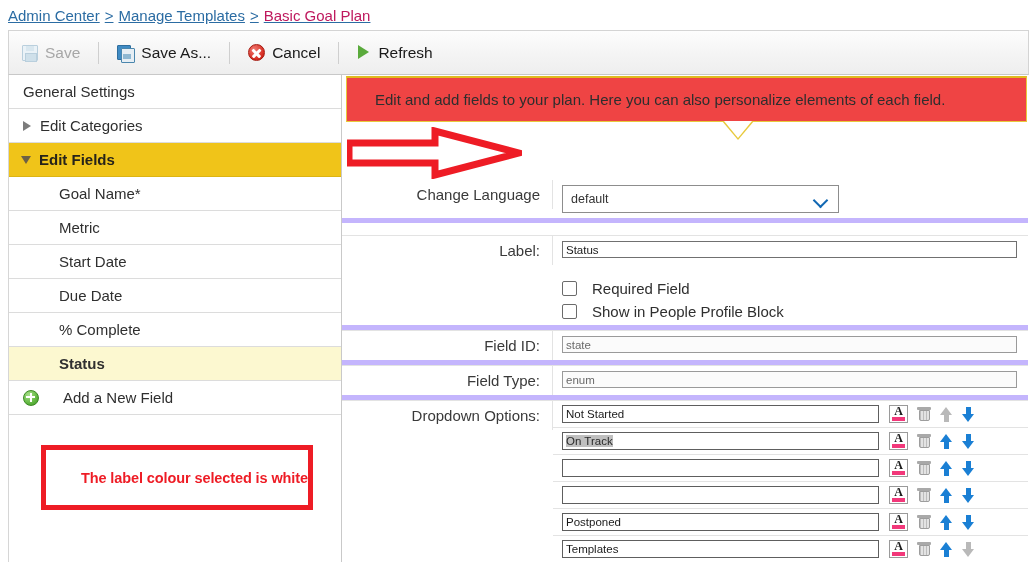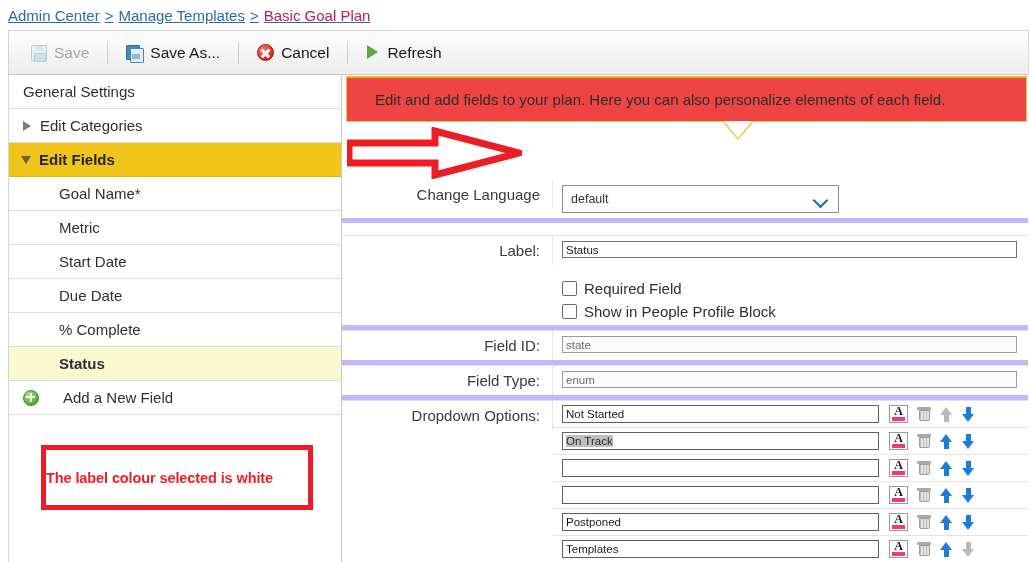--- a/index.html
+++ b/index.html
@@ -37,21 +37,21 @@
     left: 8px;
     top: 30px;
     width: 1021px;
     height: 45px;
     box-sizing: border-box;
     border: 1px solid #d4d4d4;
     border-bottom: 1px solid #c8c8c8;
     background: linear-gradient(to bottom, #fdfdfd 0%, #f4f4f4 55%, #eeeeee 100%);
     display: flex;
     align-items: center;
-    padding-left: 18px;
+    padding-left: 9px;
   }
   .tb-item {
     display: flex;
     align-items: center;
     gap: 7px;
     font-size: 15.5px;
     color: #1a1a1a;
     padding: 2px 4px;
     white-space: nowrap;
   }
@@ -188,21 +188,21 @@
   .ico-plus .ph { left: 3px; top: 6.6px; width: 9px; height: 2.4px; }
 
   .annot-box {
     margin: 30px 0 0 32px;
     width: 272px;
     height: 65px;
     box-sizing: border-box;
     border: 5px solid #ee1c25;
     display: flex;
     align-items: center;
-    justify-content: flex-start;
+    justify-content: flex-end;
     background: #ffffff;
   }
   .annot-box .txt {
     color: #ee1c25;
     font-weight: bold;
     font-size: 14.5px;
     letter-spacing: -0.1px;
   }
 
   
@@ -316,21 +316,21 @@
   }
   .txtin.readonly {
     background: #fbfbfb;
     border-color: #9a9a9a;
     color: #6a6a6a;
   }
 
   .chk-line {
     display: flex;
     align-items: center;
-    gap: 7px;
+    gap: 15px;
     font-size: 15px;
     color: #2f2f2f;
     margin-top: 6px;
     white-space: nowrap;
   }
   .chk-line.first { margin-top: 22px; }
   .chk {
     width: 13px; height: 13px;
     border: 1px solid #6b6b6b;
     background: #ffffff;

